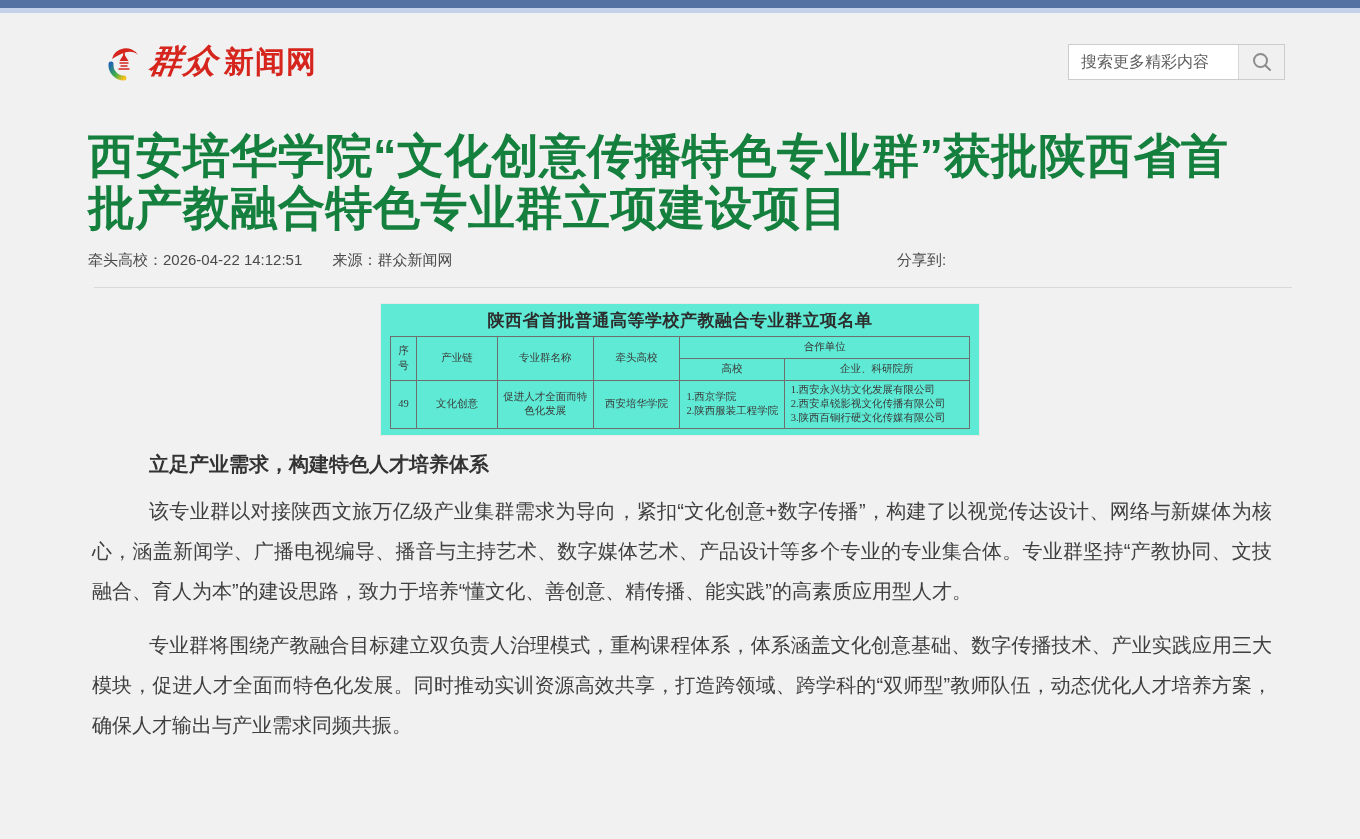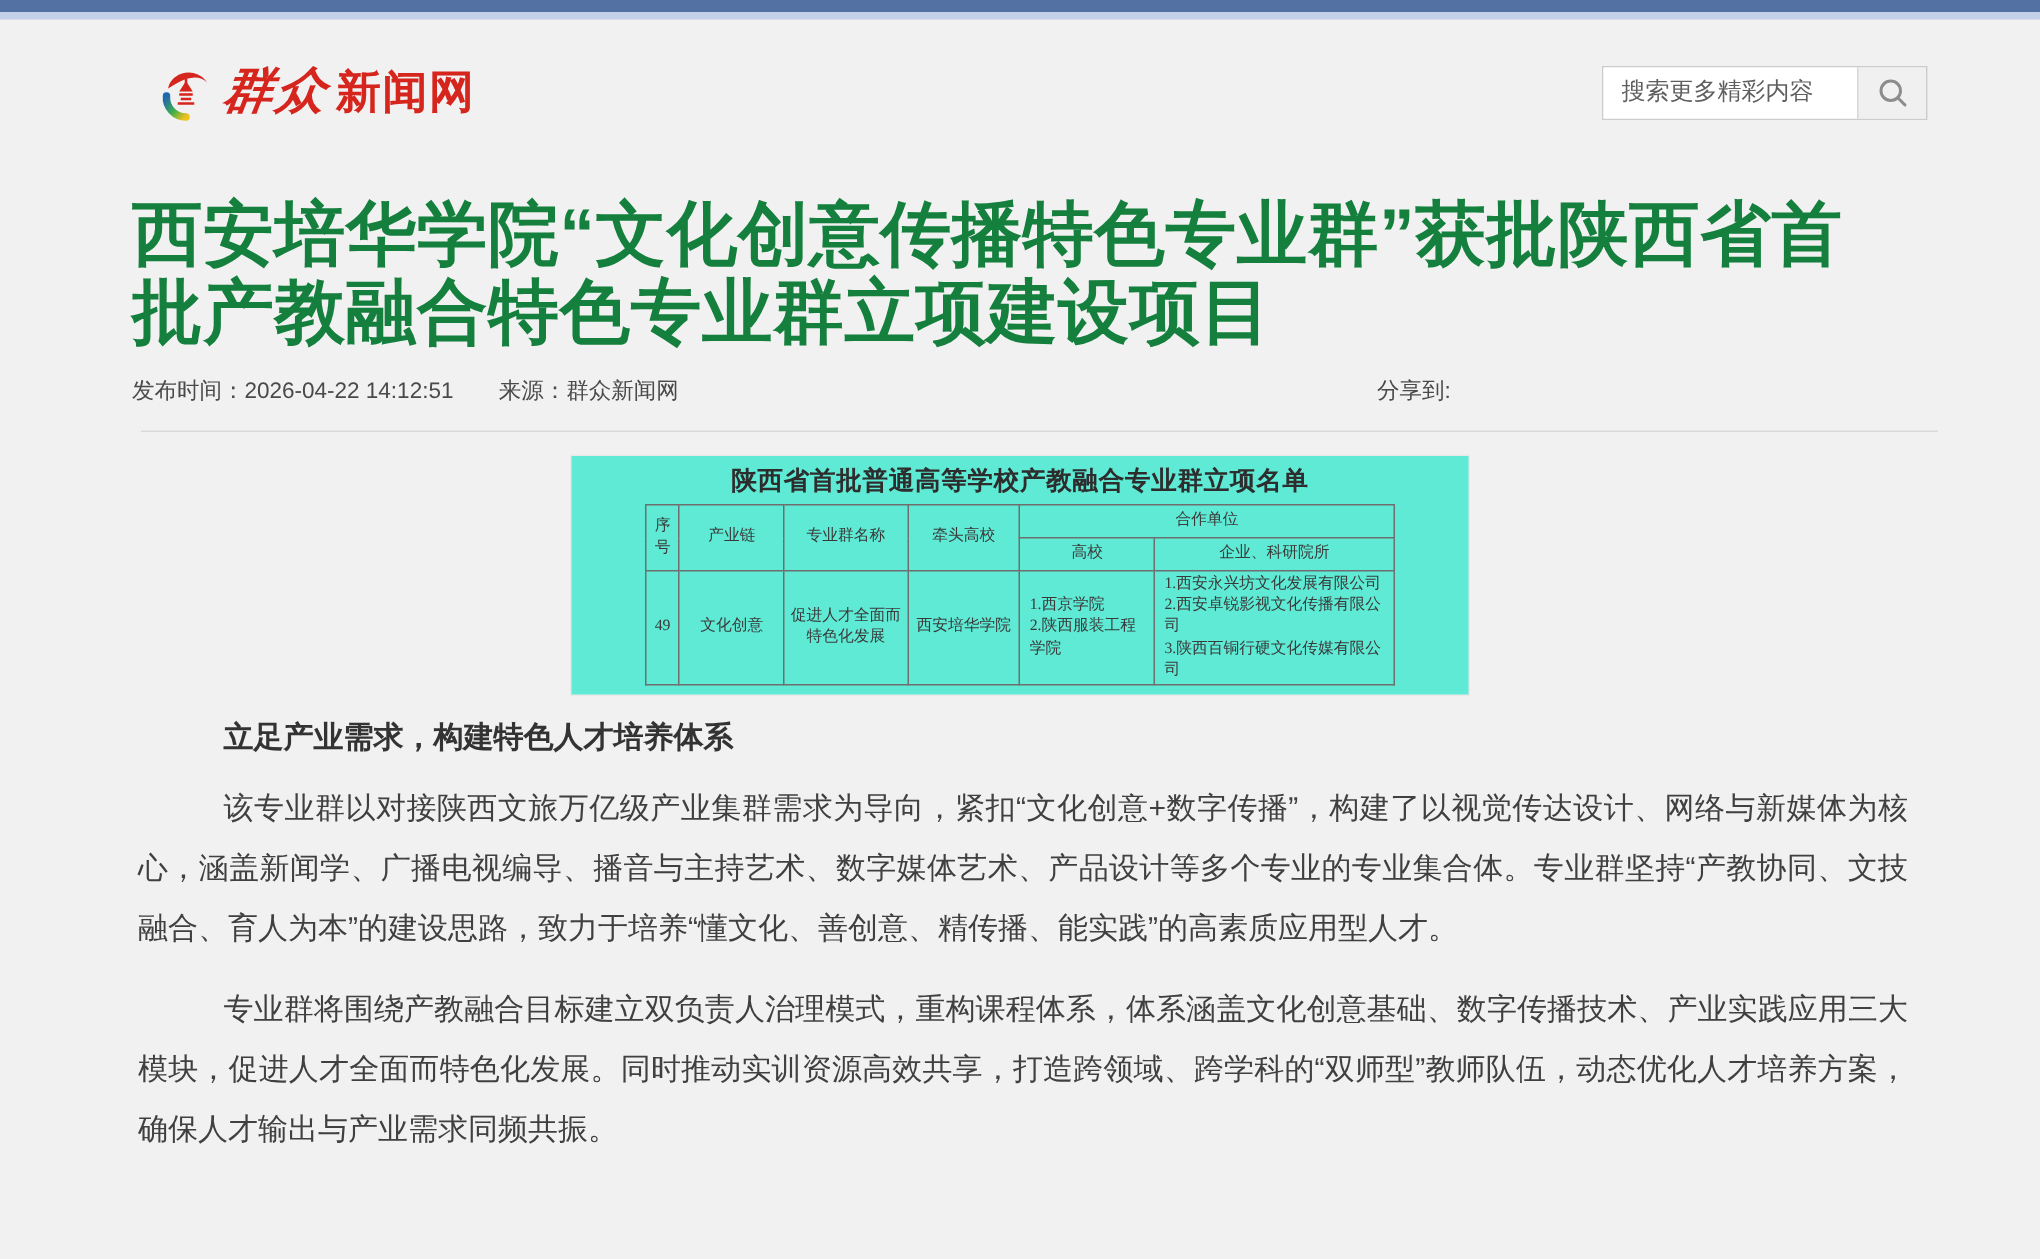--- a/index.html
+++ b/index.html
@@ -55,21 +55,21 @@
     margin:20px 0 0 0;
     font-size:47px;line-height:52px;font-weight:bold;
     color:#15803d;letter-spacing:0.5px;
   }
   .meta-row{
     position:relative;margin-top:17px;height:20px;
     font-size:15px;color:#4a4a4a;
   }
   .meta-row .m-label{color:#4a4a4a;}
   .meta-row .m-src{margin-left:26px;}
-  .share-label{position:absolute;left:830px;top:0;color:#4a4a4a;}
+  .share-label{position:absolute;left:809px;top:0;color:#4a4a4a;}
   .divider{
     border:none;border-top:1px solid #d9d9da;
     margin:16px 0 0 6px;width:1198px;
   }
 
   
   .body-p{
     margin:36px 0 0 4px;
     font-size:20px;line-height:40px;color:#404040;
     text-indent:2.85em;text-align:justify;
@@ -88,21 +88,21 @@
     box-shadow:0 0 0 1px rgba(0,0,0,0.03);
     padding:4px 0 6px 0;
   }
   .scan-title{
     text-align:center;
     font-family:"Liberation Serif","DejaVu Serif",serif;
     font-weight:bold;font-size:17px;color:#2d2d2d;
     margin:1px 0 4px 0;letter-spacing:0.5px;
   }
   .scan-table{
-    width:500px;margin:0 auto;border-collapse:collapse;
+    width:580px;margin:0 auto;border-collapse:collapse;
     font-family:"Liberation Serif","DejaVu Serif",serif;
     font-size:10.5px;color:#3a3a3a;table-layout:fixed;
   }
   .scan-table th,.scan-table td{
     border:1px solid #6e6e6e;text-align:center;vertical-align:middle;
     padding:2px 3px;line-height:1.35;font-weight:normal;
   }
   .scan-table .h1{height:22px;}
   .scan-table .h2{height:22px;}
   .scan-table .dr td{height:42px;}
@@ -143,21 +143,21 @@
       </svg>
     </button>
   </div>
 </div>
 
 <div class="container">
 
   <h1 class="article-title">西安培华学院“文化创意传播特色专业群”获批陕西省首批产教融合特色专业群立项建设项目</h1>
 
   <div class="meta-row">
-    <span class="m-label">发布时间：</span><span>2026-04-22 14:12:51</span>
+    <span class="m-label">牵头高校：</span><span>2026-04-22 14:12:51</span>
     <span class="m-src"><span class="m-label">来源：</span><span>群众新闻网</span></span>
     <span class="share-label">分享到:</span>
   </div>
 
   <hr class="divider">
 
 
   <div class="scan-image">
     <div class="scan-title">陕西省首批普通高等学校产教融合专业群立项名单</div>
     <table class="scan-table">

